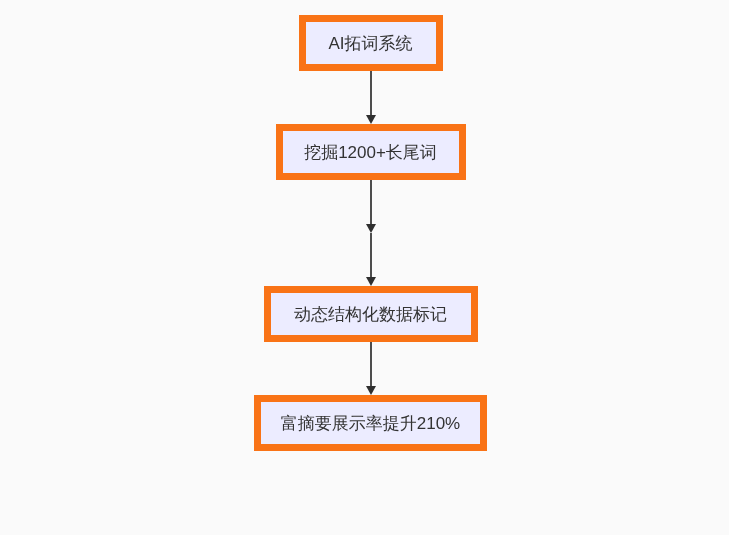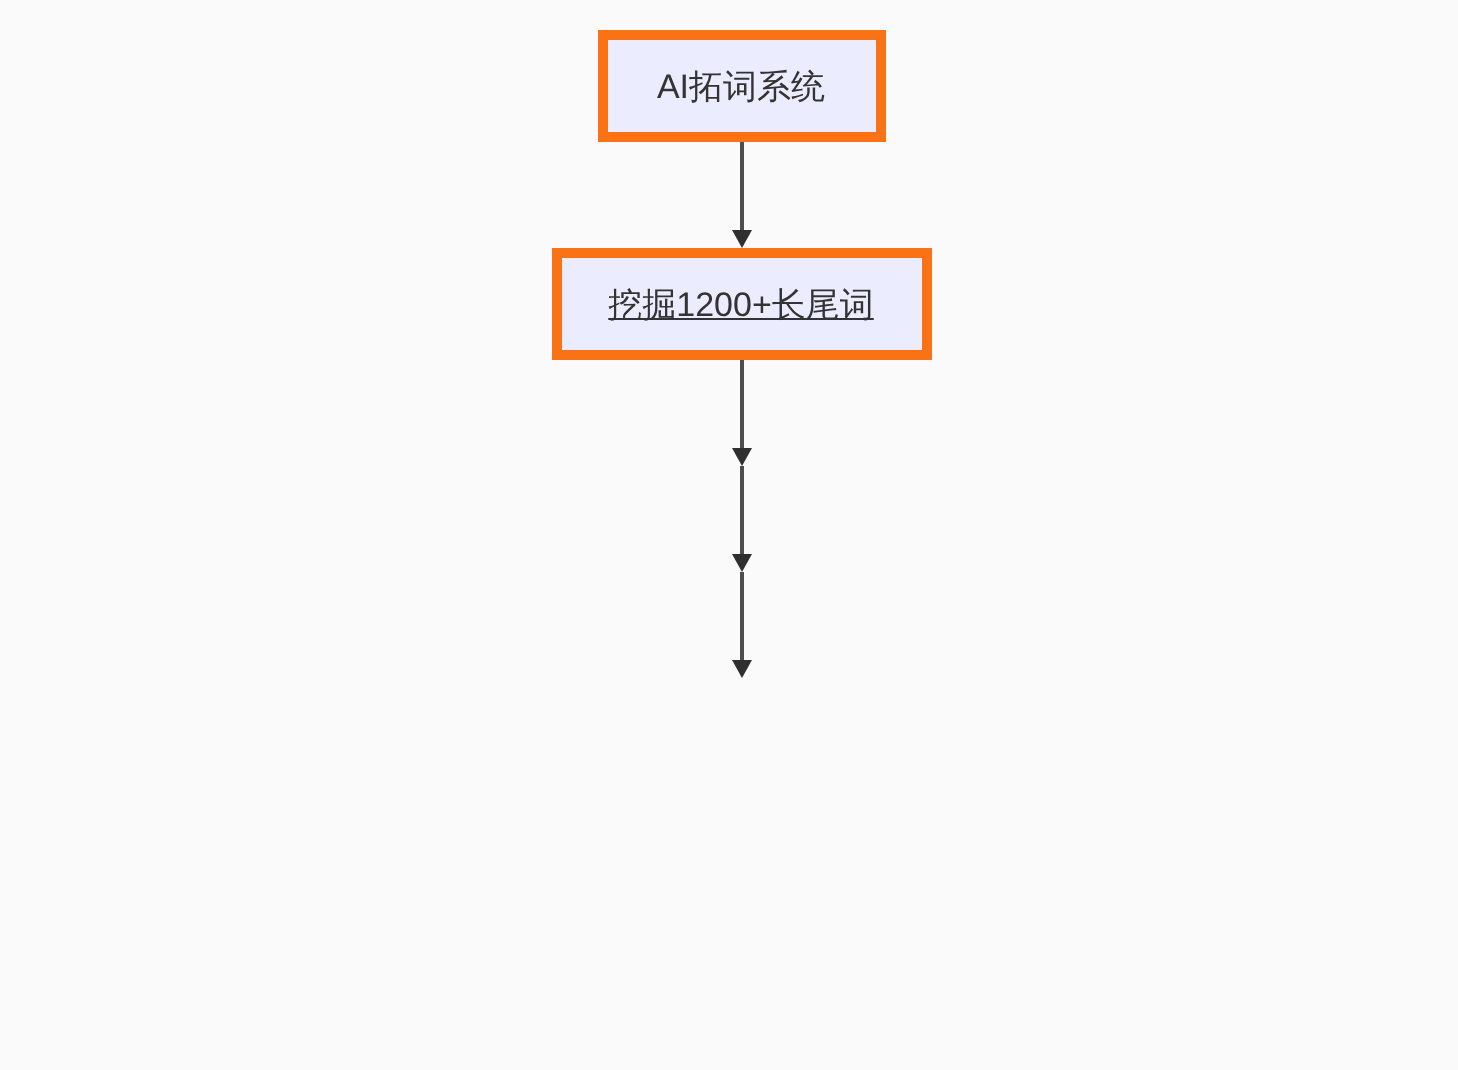--- a/index.html
+++ b/index.html
@@ -19,35 +19,35 @@
     height: 535px;
     display: flex;
     flex-direction: column;
     align-items: center;
     padding-top: 15px;
     padding-left: 12px; 
     box-sizing: border-box;
   }
   .node {
     background: #ECECFF;
-    border: 5px solid #f97316;
+    border: 7px solid #f97316;
     color: #333333;
     font-size: 17px;
     line-height: 1;
     height: 56px;
     box-sizing: border-box;
     display: flex;
     align-items: center;
     justify-content: center;
     white-space: nowrap;
     padding: 0 10px;
     flex: 0 0 auto;
   }
   .node-1 { min-width: 144px; }
-  .node-2 { min-width: 190px; text-decoration: underline; }
+  .node-2 { min-width: 190px; }
   .node-3 { min-width: 220px; }
   .node-4 { min-width: 214px; }
   .node-5 { min-width: 233px; }
   .edge {
     height: 53px;
     flex: 0 0 auto;
     display: flex;
     flex-direction: column;
     align-items: center;
   }
@@ -84,20 +84,22 @@
     <div class="line"></div>
     <div class="head"></div>
   </div>
 
 
   <div class="edge">
     <div class="line"></div>
     <div class="head"></div>
   </div>
 
+  <div class="node node-4">动态结构化数据标记</div>
 
   <div class="edge">
     <div class="line"></div>
     <div class="head"></div>
   </div>
 
+  <div class="node node-5">富摘要展示率提升210%</div>
 
 </div>
 
 </body></html>

